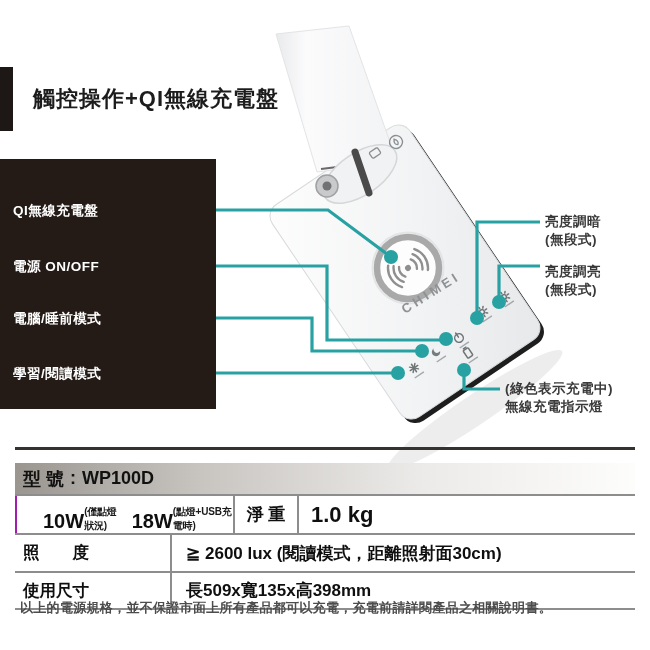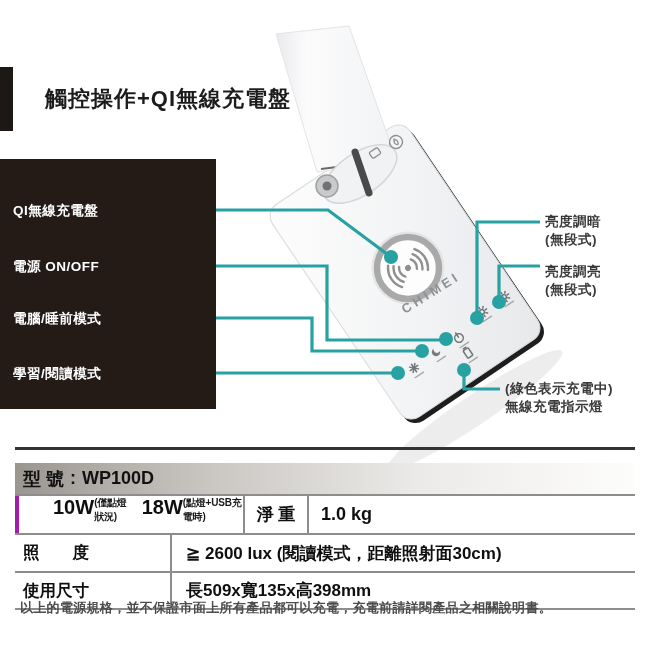--- a/index.html
+++ b/index.html
@@ -6,21 +6,21 @@
   body{
     width:650px;height:650px;position:relative;overflow:hidden;
     background:#ffffff;
     font-family:"Liberation Sans", sans-serif;
     -webkit-font-smoothing:antialiased;
   }
   .abs{position:absolute;}
 
   
   .title-block{left:0;top:67px;width:13px;height:64px;background:#1d1815;}
-  .page-title{left:45px;top:84px;font-size:22px;font-weight:800;color:#1c1c1c;letter-spacing:1px;}
+  .page-title{left:33px;top:84px;font-size:22px;font-weight:800;color:#1c1c1c;letter-spacing:1px;}
 
   
   .left-panel{left:0;top:159px;width:216px;height:250px;background:#241b17;}
   .panel-label{position:absolute;left:13px;color:#ffffff;font-size:13.5px;font-weight:700;letter-spacing:.5px;white-space:nowrap;}
 
   
   .callout{position:absolute;color:#3a3a3a;font-size:13.5px;font-weight:700;line-height:18px;letter-spacing:.5px;white-space:nowrap;}
 
   
   #scene{left:0;top:0;width:650px;height:650px;}
@@ -34,26 +34,26 @@
   }
   .spec-header .sep{margin:0 6px 0 6px;}
   .spec-row{display:flex;align-items:stretch;border-top:2px solid #8d8d8d;}
   .spec-row:last-child{border-bottom:2px solid #8d8d8d;}
   .cell{display:flex;align-items:center;}
   .lbl-cell{width:147px;flex:0 0 147px;padding-left:8px;font-size:16.5px;font-weight:800;color:#0f0f0f;white-space:pre;}
   .val-cell{flex:1;border-left:2px solid #8d8d8d;padding-left:14px;font-size:17px;font-weight:700;color:#0f0f0f;white-space:nowrap;}
   .row-power{height:37px;}
   .row-lux{height:36px;}
   .row-size{height:35px;}
-  .pw-cell{width:190px;flex:0 0 190px;border-left:4px solid #a21caf;padding-left:34px;align-items:flex-start;display:flex;}
+  .pw-cell{width:190px;flex:0 0 190px;border-left:2px solid #a21caf;padding-left:26px;align-items:flex-end;display:flex;}
   .pw-big{font-size:20px;font-weight:800;color:#0f0f0f;}
   .pw-note{font-size:10px;font-weight:700;color:#1a1a1a;letter-spacing:-.2px;}
   .pw-gap{width:9px;}
   .wt-lbl{width:62px;flex:0 0 62px;border-left:2px solid #8d8d8d;justify-content:center;font-size:17px;font-weight:800;color:#0f0f0f;white-space:pre;}
-  .wt-val{flex:1;border-left:2px solid #8d8d8d;padding-left:12px;font-size:18px;font-weight:700;color:#0f0f0f;}
+  .wt-val{flex:1;border-left:2px solid #8d8d8d;padding-left:12px;font-size:22px;font-weight:700;color:#0f0f0f;}
 
   .footer-note{left:20px;top:599px;font-size:13px;font-weight:600;color:#4c4c4c;letter-spacing:.3px;}
 </style>
 </head>
 <body>
 
 <svg id="scene" class="abs" viewBox="0 0 650 650">
   <defs>
     <linearGradient id="baseGrad" x1="0" y1="0" x2="1" y2="1">
       <stop offset="0" stop-color="#fdfdfd"></stop>

